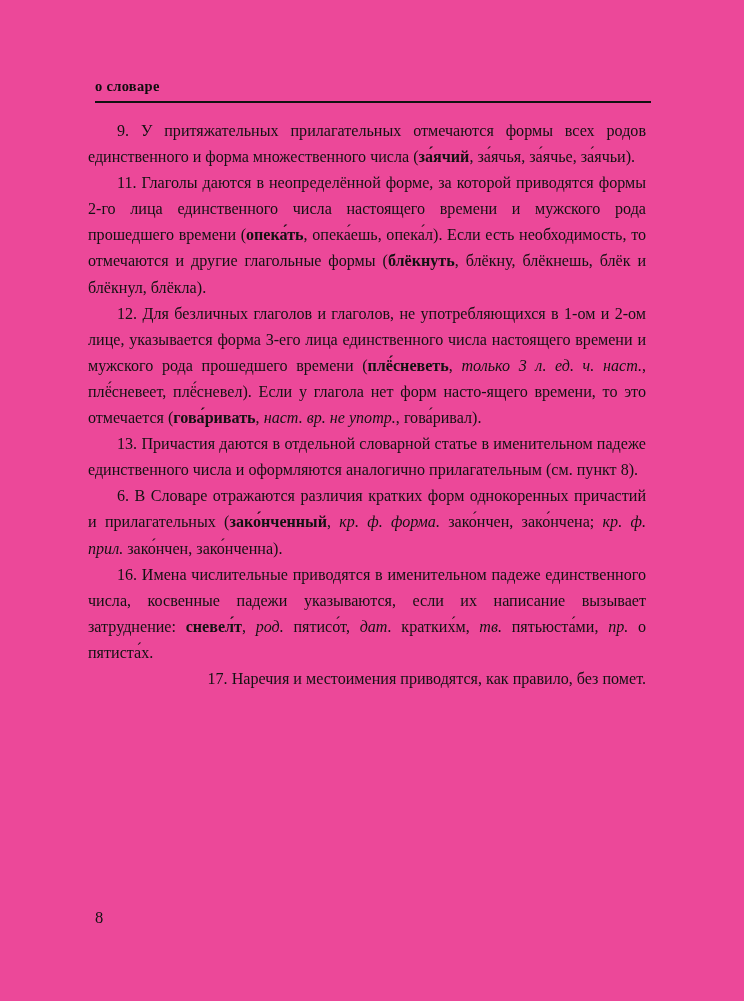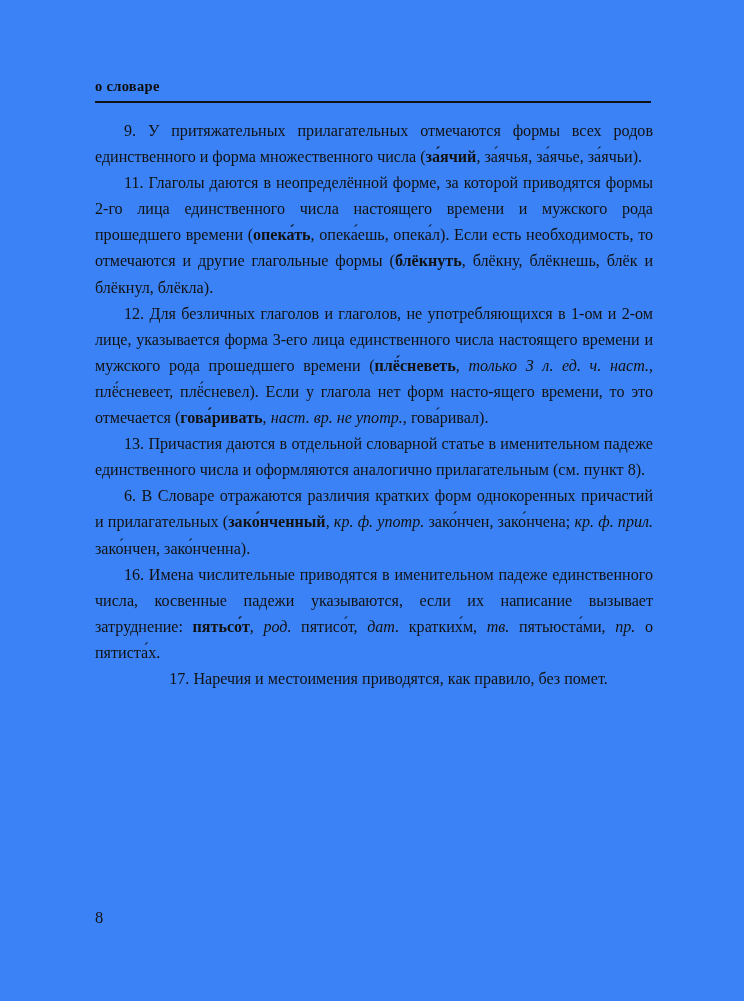--- a/index.html
+++ b/index.html
@@ -13,21 +13,21 @@
     font-family: "Liberation Serif", serif;
     color: #111111;
     position: relative;
     overflow: hidden;
   }
   .page {
     position: absolute;
     left: 0; top: 0;
     width: 744px;
     height: 1001px;
-    background: #3b82f6;
+    background: #ec4899;
   }
   .running-head {
     position: absolute;
     left: 95px;
     top: 78px;
     width: 556px;
     font-family: "Liberation Serif", serif;
     font-weight: bold;
     font-size: 14.5px;
     letter-spacing: 0.3px;
@@ -36,36 +36,36 @@
   .head-rule {
     position: absolute;
     left: 95px;
     top: 101px;
     width: 556px;
     height: 2.4px;
     background: #111111;
   }
   .body-text {
     position: absolute;
-    left: 95px;
+    left: 88px;
     top: 118px;
     width: 558px;
     font-size: 16.1px;
     line-height: 26.1px;
     text-align: justify;
     text-justify: inter-word;
     color: #121212;
     hyphens: manual;
   }
   .body-text p {
     margin: 0;
     text-indent: 29px;
   }
   .body-text p.nojust {
-    text-align: center;
+    text-align: right;
   }
   b { font-weight: bold; }
   i { font-style: italic; }
   .folio {
     position: absolute;
     left: 95px;
     top: 908px;
     font-size: 16.5px;
     color: #121212;
   }
@@ -76,20 +76,20 @@
 <div class="page">
 
   <div class="running-head">о словаре</div>
   <div class="head-rule"></div>
 
   <div class="body-text">
       <p><span>9. У притяжательных прилагательных отмечаются формы всех родов единственного и форма множественного числа (</span><b>за́ячий</b><span>, за́ячья, за́ячье, за́ячьи).</span></p>
       <p><span>11. Глаголы даются в неопределённой форме, за которой приводятся формы 2-го лица единственного числа настоящего времени и мужского рода прошедшего времени (</span><b>опека́ть</b><span>, опека́ешь, опека́л). Если есть необходимость, то отмечаются и другие глагольные формы (</span><b>блёкнуть</b><span>, блёкну, блёкнешь, блёк и блёкнул, блёкла).</span></p>
       <p><span>12. Для безличных глаголов и глаголов, не употребляющихся в 1-ом и 2-ом лице, указывается форма 3-его лица единственного числа настоящего времени и мужского рода прошедшего времени (</span><b>плё́сневеть</b><span>, </span><i>только 3 л. ед. ч. наст.</i><span>, плё́сневеет, плё́сневел). Если у глагола нет форм насто-ящего времени, то это отмечается (</span><b>гова́ривать</b><span>, </span><i>наст. вр. не употр.</i><span>, гова́ривал).</span></p>
       <p><span>13. Причастия даются в отдельной словарной статье в именительном падеже единственного числа и оформляются аналогично прилагательным (см. пункт 8).</span></p>
-      <p><span>6. В Словаре отражаются различия кратких форм однокоренных причастий и прилагательных (</span><b>зако́нченный</b><span>, </span><i>кр. ф. употр.</i><span> зако́нчен, зако́нчена; </span><i>кр. ф. прил.</i><span> зако́нчен, зако́нченна).</span></p>
-      <p><span>16. Имена числительные приводятся в именительном падеже единственного числа, косвенные падежи указываются, если их написание вызывает затруднение: </span><b>пятьсо́т</b><span>, </span><i>род.</i><span> пятисо́т, </span><i>дат.</i><span> кратких́м, </span><i>тв.</i><span> пятьюста́ми, </span><i>пр.</i><span> о пятиста́х.</span></p>
+      <p><span>6. В Словаре отражаются различия кратких форм однокоренных причастий и прилагательных (</span><b>зако́нченный</b><span>, </span><i>кр. ф. форма.</i><span> зако́нчен, зако́нчена; </span><i>кр. ф. прил.</i><span> зако́нчен, зако́нченна).</span></p>
+      <p><span>16. Имена числительные приводятся в именительном падеже единственного числа, косвенные падежи указываются, если их написание вызывает затруднение: </span><b>сневел́т</b><span>, </span><i>род.</i><span> пятисо́т, </span><i>дат.</i><span> кратких́м, </span><i>тв.</i><span> пятьюста́ми, </span><i>пр.</i><span> о пятиста́х.</span></p>
       <p class="nojust"><span>17. Наречия и местоимения приводятся, как правило, без помет.</span></p>
     </div>
 
   <div class="folio">8</div>
 
 </div>
 
 </body></html>

